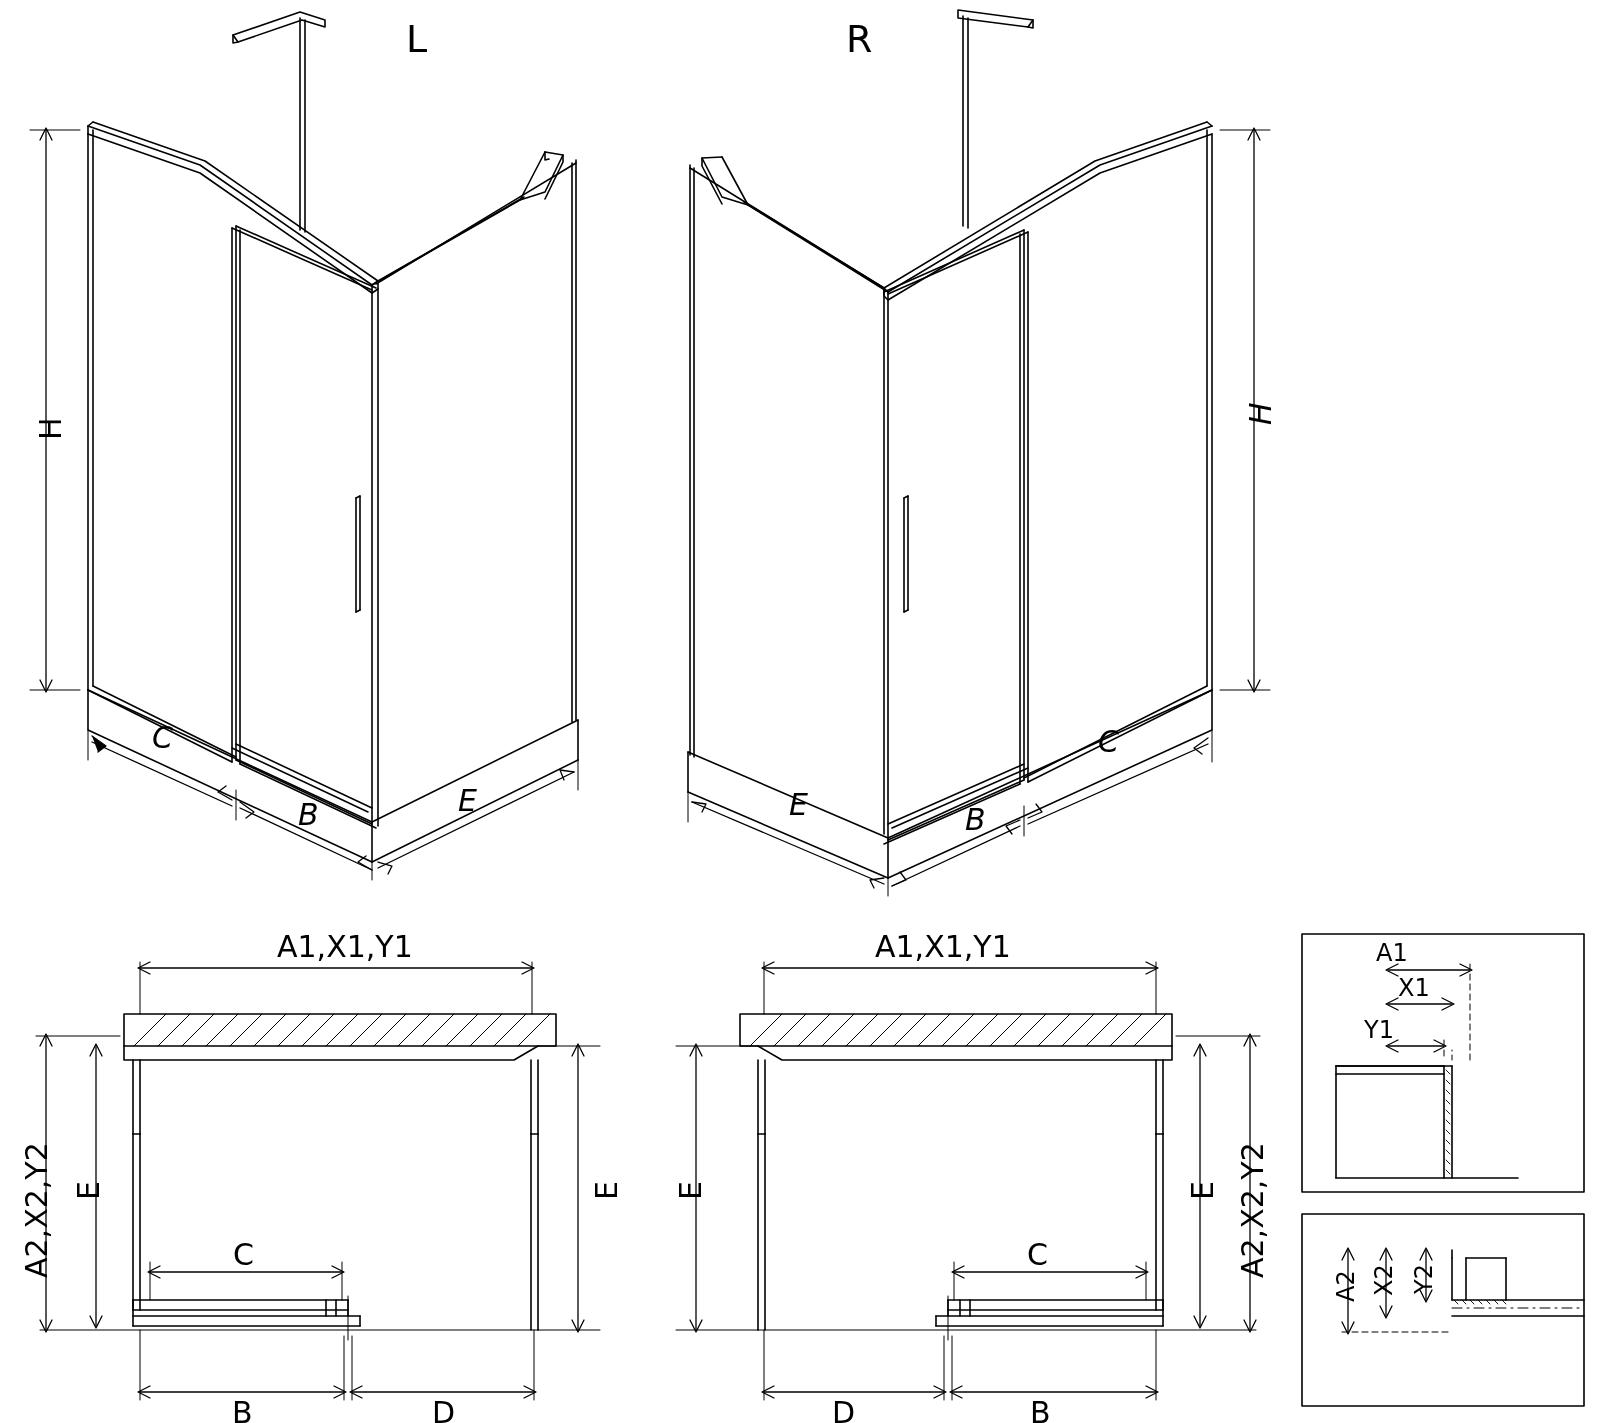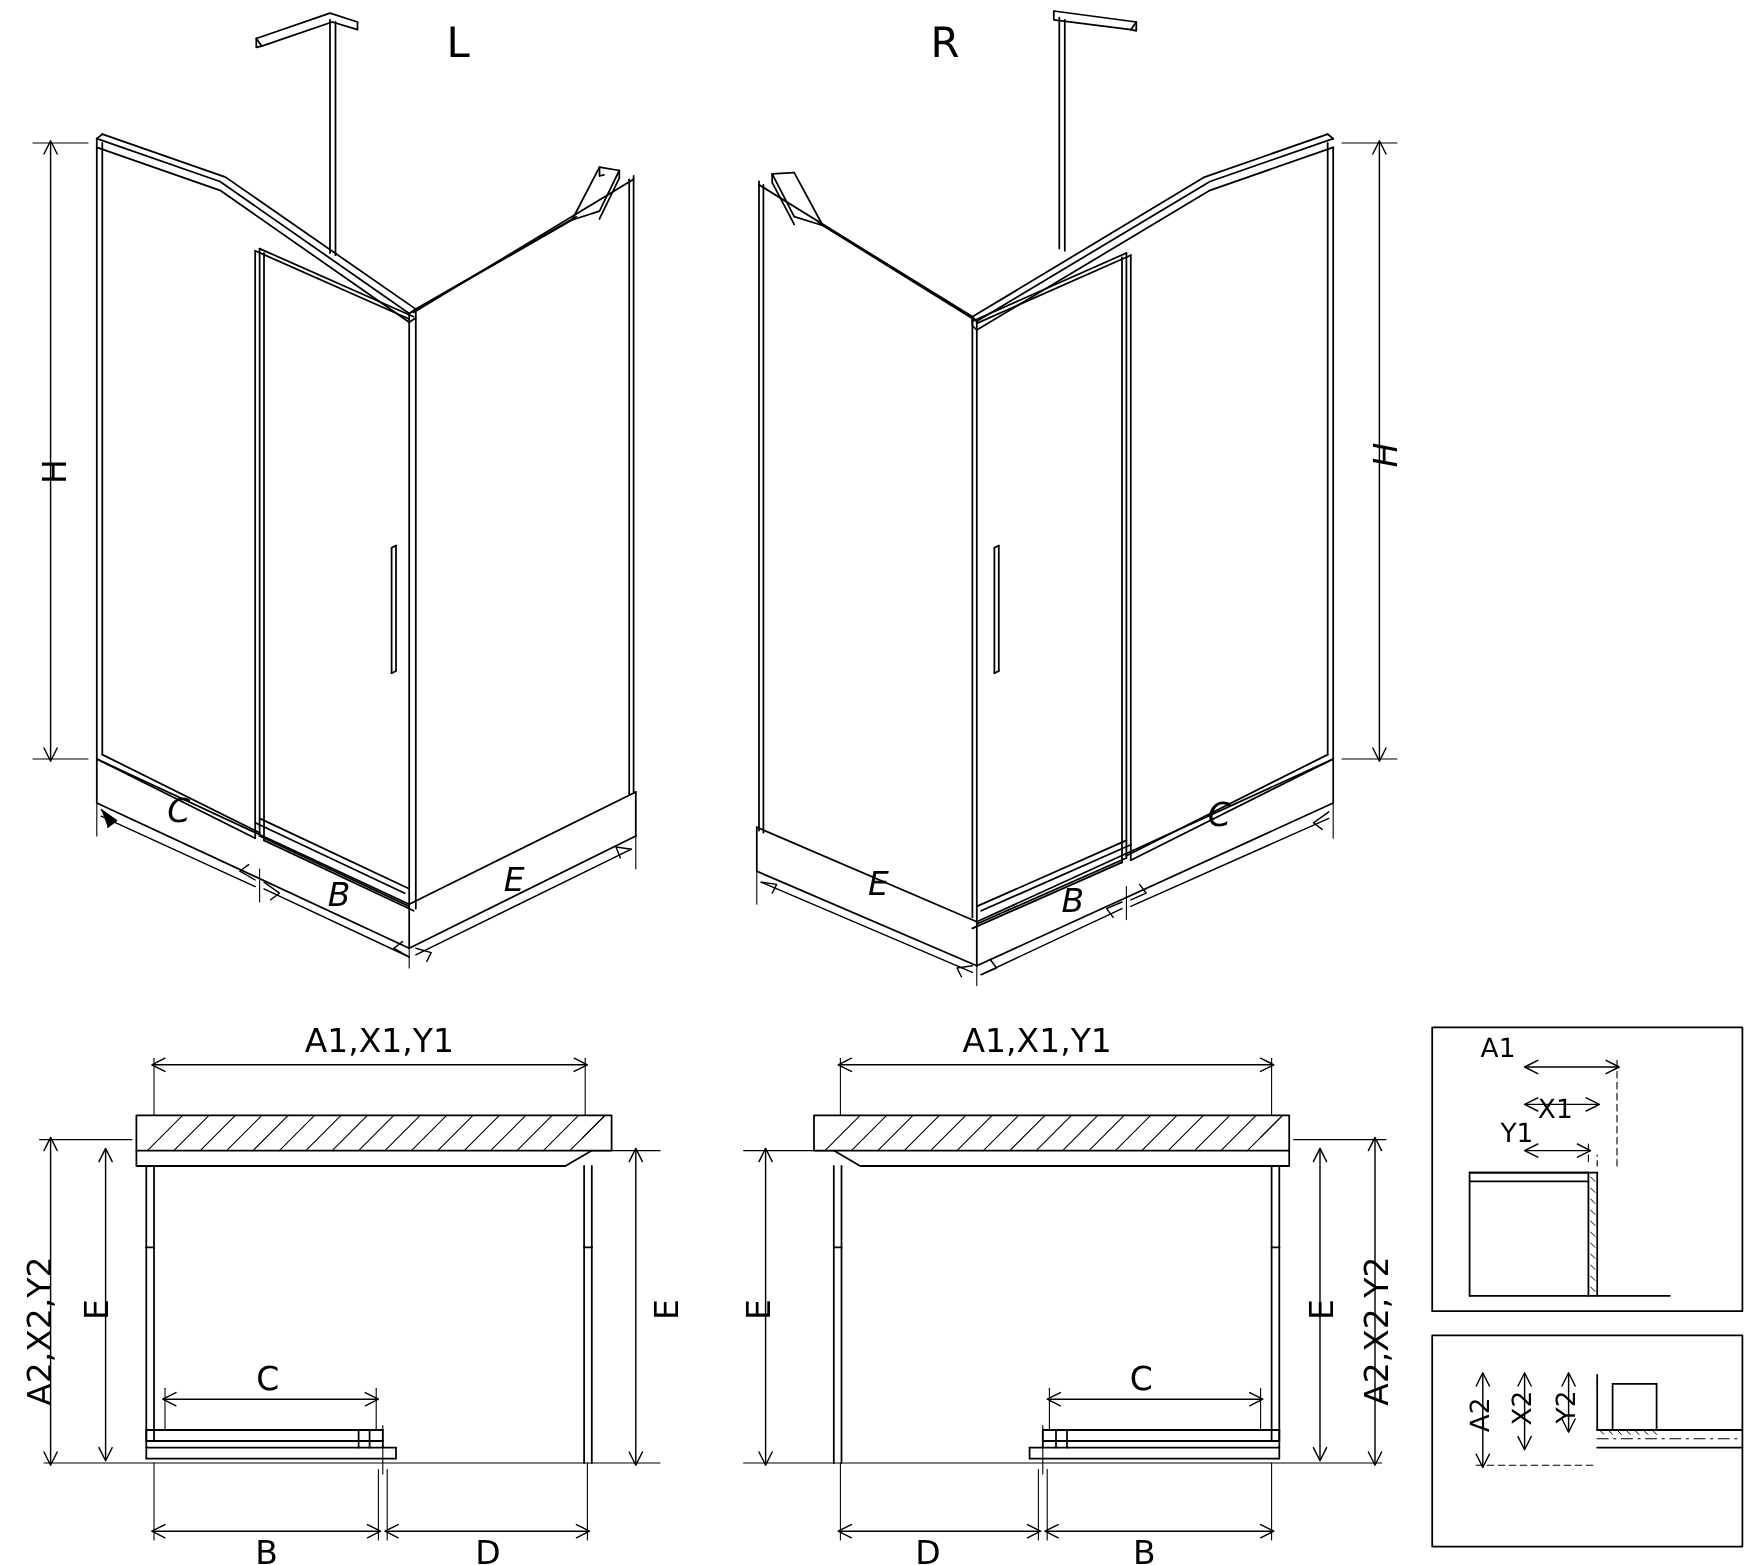--- a/index.html
+++ b/index.html
@@ -443,21 +443,21 @@
 <div class="lbl" style="left:232px;top:1398px;">B</div>
 <div class="lbl" style="left:432px;top:1398px;">D</div>
 
 <div class="lbl rot90" style="left:1238px;top:1278px;">A2,X2,Y2</div>
 <div class="lbl rot90" style="left:1188px;top:1200px;">E</div>
 <div class="lbl rot90" style="left:676px;top:1200px;">E</div>
 <div class="lbl" style="left:1027px;top:1240px;">C</div>
 <div class="lbl" style="left:832px;top:1398px;">D</div>
 <div class="lbl" style="left:1030px;top:1398px;">B</div>
 
-<div class="lbl small" style="left:1346px;top:941px;">A1</div>
-<div class="lbl small" style="left:1398px;top:996px;">X1</div>
+<div class="lbl small" style="left:1376px;top:941px;">A1</div>
+<div class="lbl small" style="left:1398px;top:976px;">X1</div>
 <div class="lbl small" style="left:1364px;top:1018px;">Y1</div>
 
 <div class="lbl small rot90" style="left:1334px;top:1302px;">A2</div>
 <div class="lbl small rot90" style="left:1372px;top:1296px;">X2</div>
 <div class="lbl small rot90" style="left:1412px;top:1294px;">Y2</div>
 
 </div>
 
 </body></html>

